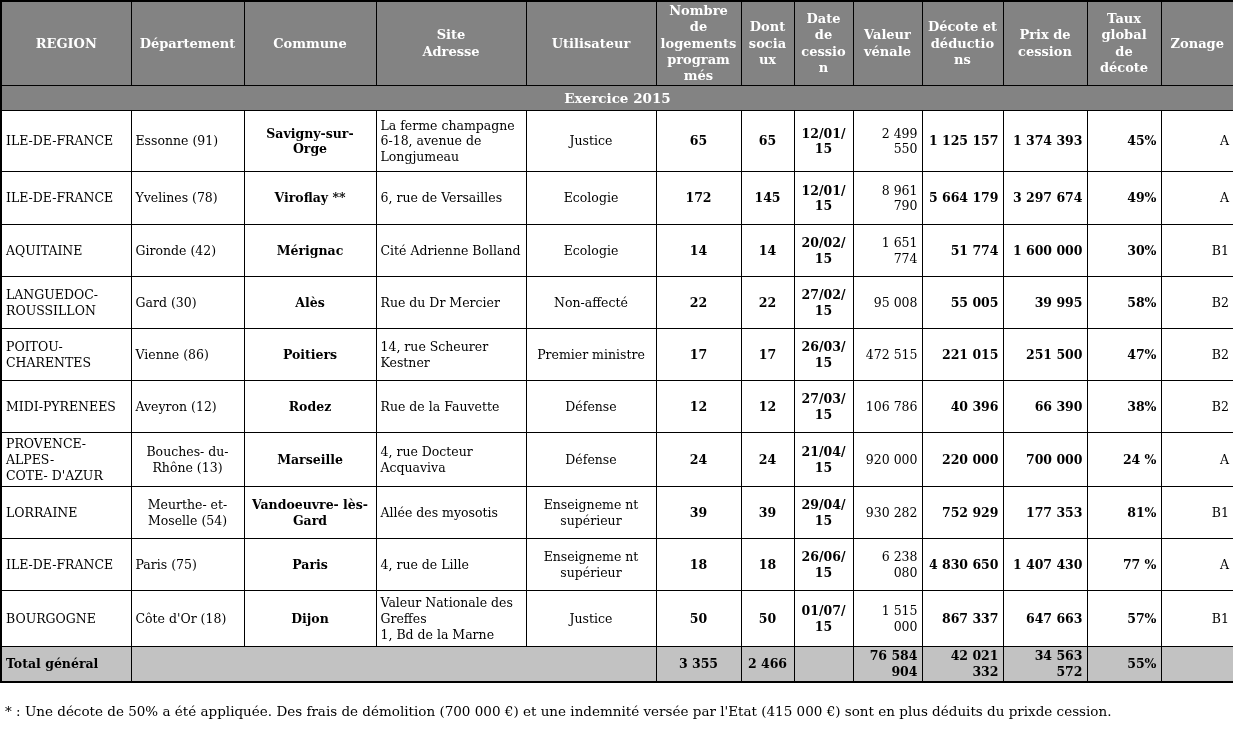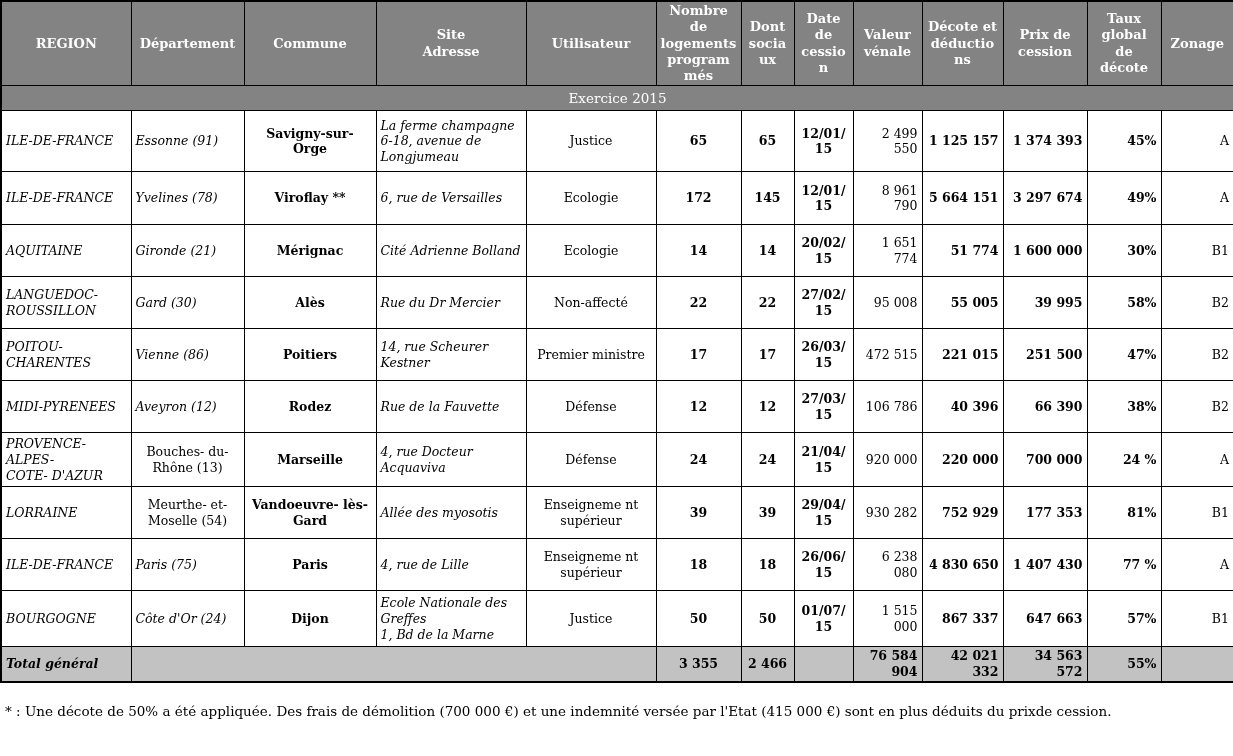--- a/index.html
+++ b/index.html
@@ -30,31 +30,31 @@
     background: #838383;
     color: #ffffff;
     font-weight: bold;
     text-align: center;
     height: 67px;
     font-size: 13px;
   }
   #cessions tr.banner td {
     background: #838383;
     color: #ffffff;
-    font-weight: normal;
+    font-weight: bold;
     text-align: center;
     height: 22px;
     font-size: 13.5px;
   }
   #cessions tr.totals td {
     background: #c2c2c2;
     font-weight: bold;
     height: 18px;
   }
-  .al { text-align: left; font-style: italic; }
+  .al { text-align: left; }
   .ac { text-align: center; }
   .ar { text-align: right; }
   .b  { font-weight: bold; }
   #footnotes {
     padding: 20px 5px 0 5px;
     font-size: 13.5px;
   }
   #footnotes p { margin: 0 0 19px 0; }
 </style>
 </head>
@@ -128,28 +128,28 @@
         <tr style="height: 53px;">
           <td class="al">ILE-DE-FRANCE</td>
           <td class="al">Yvelines (78)</td>
           <td class="ac b">Viroflay **</td>
           <td class="al">6, rue de Versailles</td>
           <td class="ac">Ecologie</td>
           <td class="ac b">172</td>
           <td class="ac b">145</td>
           <td class="ac b">12/01/15</td>
           <td class="ar">8 961 790</td>
-          <td class="ar b">5 664 151</td>
+          <td class="ar b">5 664 179</td>
           <td class="ar b">3 297 674</td>
           <td class="ar b">49%</td>
           <td class="ar">A</td>
         </tr>
         <tr style="height: 52px;">
           <td class="al">AQUITAINE</td>
-          <td class="al">Gironde (21)</td>
+          <td class="al">Gironde (42)</td>
           <td class="ac b">Mérignac</td>
           <td class="al">Cité Adrienne Bolland</td>
           <td class="ac">Ecologie</td>
           <td class="ac b">14</td>
           <td class="ac b">14</td>
           <td class="ac b">20/02/15</td>
           <td class="ar">1 651 774</td>
           <td class="ar b">51 774</td>
           <td class="ar b">1 600 000</td>
           <td class="ar b">30%</td>
@@ -249,23 +249,23 @@
           <td class="ac b">18</td>
           <td class="ac b">26/06/15</td>
           <td class="ar">6 238 080</td>
           <td class="ar b">4 830 650</td>
           <td class="ar b">1 407 430</td>
           <td class="ar b">77 %</td>
           <td class="ar">A</td>
         </tr>
         <tr style="height: 56px;">
           <td class="al">BOURGOGNE</td>
-          <td class="al">Côte d'Or (24)</td>
+          <td class="al">Côte d'Or (18)</td>
           <td class="ac b">Dijon</td>
-          <td class="al">Ecole Nationale des
+          <td class="al">Valeur Nationale des
 Greffes
 1, Bd de la Marne</td>
           <td class="ac">Justice</td>
           <td class="ac b">50</td>
           <td class="ac b">50</td>
           <td class="ac b">01/07/15</td>
           <td class="ar">1 515 000</td>
           <td class="ar b">867 337</td>
           <td class="ar b">647 663</td>
           <td class="ar b">57%</td>

